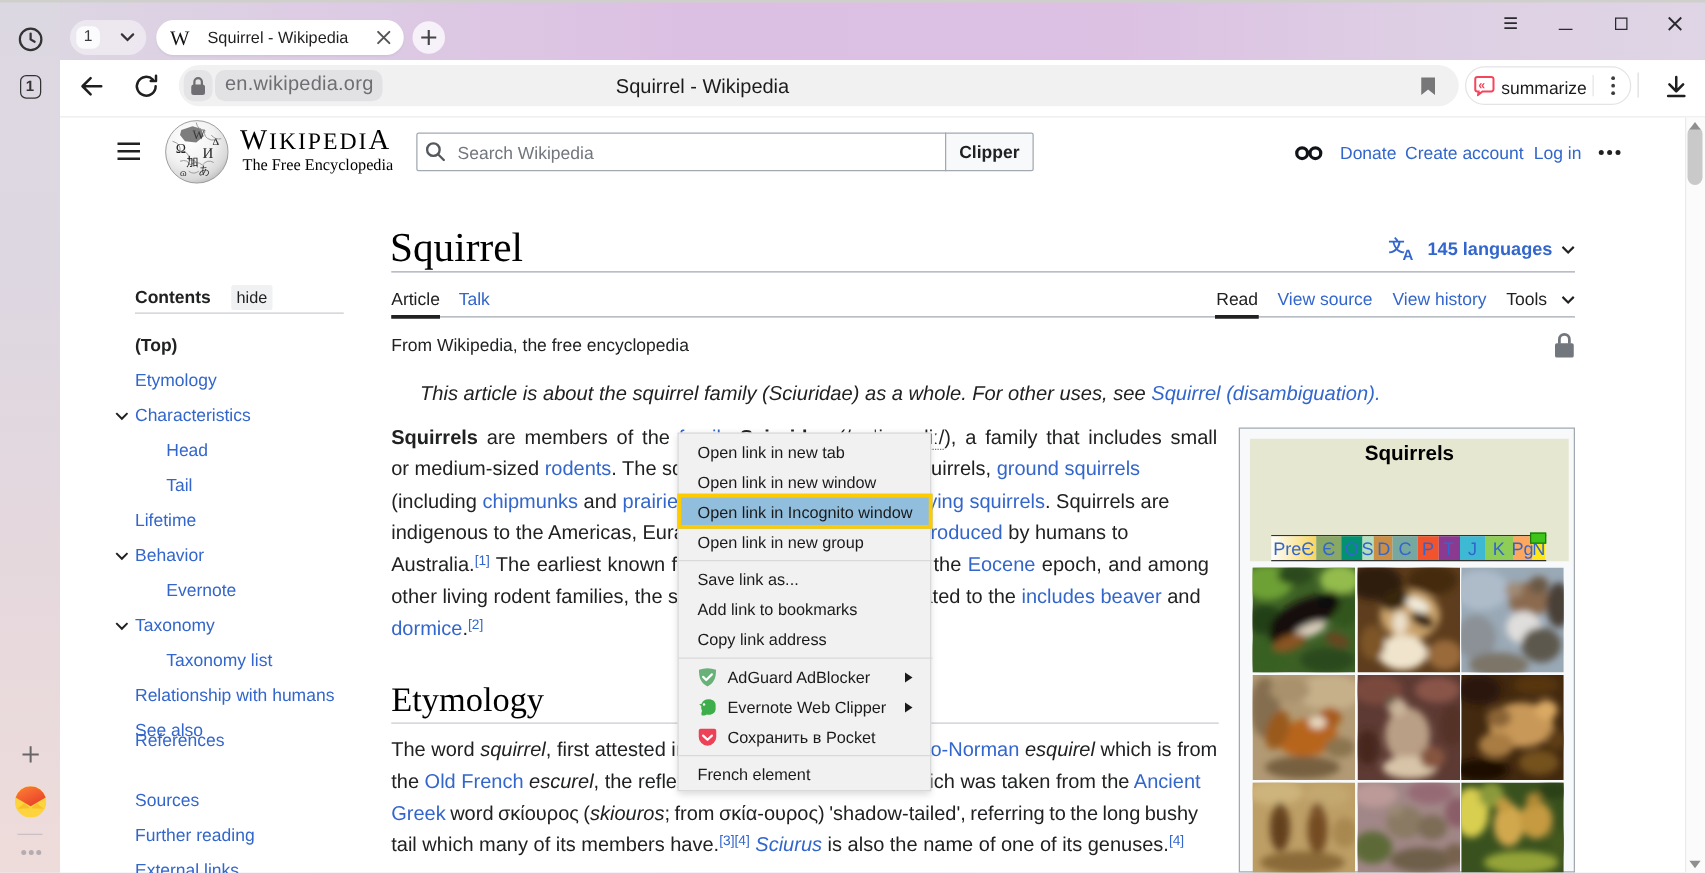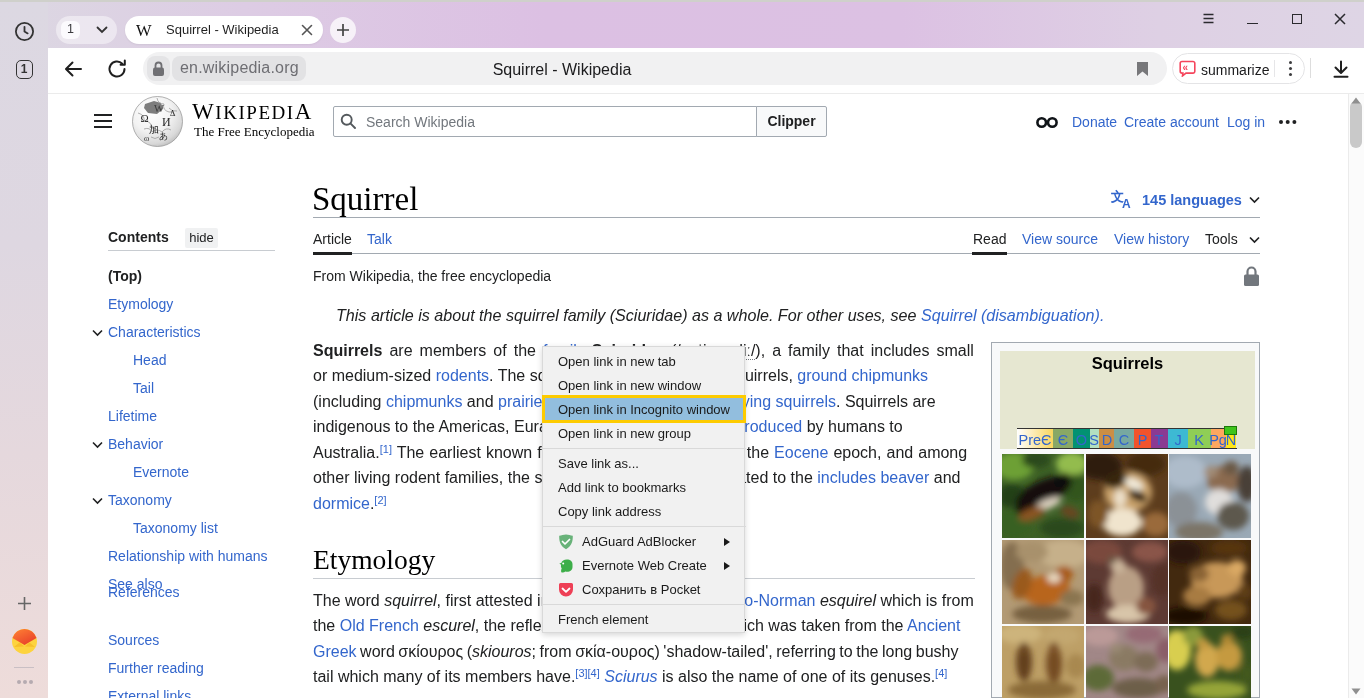--- a/index.html
+++ b/index.html
@@ -221,21 +221,21 @@
   <div class="abs" style="left:313px;top:252px;width:39px;height:3px;background:#202122"></div>
   <div class="abs" style="left:972px;top:252px;width:35px;height:3px;background:#202122"></div>
   <div id="subtitle">From Wikipedia, the free encyclopedia</div>
   <svg class="abs" style="left:1243px;top:266px" width="17" height="21" viewBox="0 0 17 21">
       <rect x="1" y="8.5" width="15" height="11.5" rx="1.5" fill="#72777d"></rect>
       <path d="M4.5 9 V5.5 a4 4 0 0 1 8 0 V9" fill="none" stroke="#72777d" stroke-width="2.2"></path>
     </svg>
   <div id="hatnote">This article is about the squirrel family (Sciuridae) as a whole. For other uses, see <span class="bluelink">Squirrel (disambiguation).</span></div>
 
   <div class="bodyline" style="top:341.5px;word-spacing:2.6px"><b>Squirrels</b> are members of the <span class="lk" style="text-decoration:underline">family</span> <b>Sciuridae</b> (<span style="border-bottom:1.5px dotted #72777d">/səˈjuːrədiː/</span>), a family that includes small</div>
-  <div class="bodyline" style="top:367px">or medium-sized <span class="lk">rodents</span>. The squirrel family includes tree squirrels, <span class="lk">ground chipmunks</span></div>
+  <div class="bodyline" style="top:367px">or medium-sized <span class="lk">rodents</span>. The squirrel family includes tree squirrels, <span class="lk">ground squirrels</span></div>
   <div class="bodyline" style="top:392.5px">(including <span class="lk">chipmunks</span> and <span class="lk">prairie dogs</span>, among others), and <span class="lk">flying squirrels</span>. Squirrels are</div>
   <div class="bodyline" style="top:418px">indigenous to the Americas, Eurasia, and Africa, and were <span class="lk">introduced</span> by humans to</div>
   <div class="bodyline" style="top:443.5px;word-spacing:0.6px">Australia.<sup>[1]</sup> The earliest known fossilized squirrels date from the <span class="lk">Eocene</span> epoch, and among</div>
   <div class="bodyline" style="top:469px">other living rodent families, the squirrels are most closely related to the <span class="lk">includes beaver</span> and</div>
   <div class="bodyline" style="top:494.5px"><span class="lk">dormice</span>.<sup>[2]</sup></div>
 
   <div id="h2ety">Etymology</div>
   <div class="rule" style="left:313px;top:578px;width:662px;background:#c8ccd1"></div>
 
   <div class="bodyline" style="top:591.5px">The word <i>squirrel</i>, first attested in 1327, comes from the <span class="lk">Anglo-Norman</span> <i>esquirel</i> which is from</div>
@@ -464,21 +464,21 @@
     <svg class="abs" style="left:15px;top:187px" width="16" height="16" viewBox="0 0 16 16">
         <path d="M8 0.5 C5.5 0.5 3.5 1.3 1.2 1.8 c0 4.5 0.3 10 6.8 13.4 c6.5 -3.4 6.8 -8.9 6.8 -13.4 C12.5 1.3 10.5 0.5 8 0.5 Z" fill="#68b279"></path>
         <path d="M4.5 7.5 L7 10 L11.5 5.5" fill="none" stroke="#fff" stroke-width="1.7" stroke-linecap="round" stroke-linejoin="round"></path>
       </svg>
     <div class="mi" style="left:39px;top:187px">AdGuard AdBlocker</div>
     <div class="marr" style="top:190.5px"></div>
     <svg class="abs" style="left:15px;top:211px" width="16" height="16" viewBox="0 0 16 16">
         <path d="M14.5 6 c0 -2.8 -2.2 -4.6 -5.6 -4.6 c-3 0 -5 1.4 -5.6 3.6 l-2 0.6 1.8 1.2 c-0.3 1.2 -0.2 2.6 0.6 3.8 c-0.5 1 -0.8 2.4 -0.4 3.6 c1.4 0.6 3 0.2 4 -0.6 c0.6 0.2 1.2 0.2 1.8 0.2 c3.2 0 5.4 -2 5.4 -4.8 Z" fill="#3dae49"></path>
         <circle cx="5.2" cy="5.6" r="1" fill="#fff"></circle>
       </svg>
-    <div class="mi" style="left:39px;top:211px">Evernote Web Create</div>
+    <div class="mi" style="left:39px;top:211px">Evernote Web Clipper</div>
     <div class="marr" style="top:214.5px"></div>
     <svg class="abs" style="left:15px;top:235px" width="16" height="16" viewBox="0 0 16 16">
         <path d="M1 2.5 a1.5 1.5 0 0 1 1.5 -1.5 h11 a1.5 1.5 0 0 1 1.5 1.5 v5 a7 7 0 0 1 -14 0 Z" fill="#ee4056"></path>
         <path d="M4.5 6.5 L8 9.8 L11.5 6.5" fill="none" stroke="#fff" stroke-width="1.8" stroke-linecap="round" stroke-linejoin="round"></path>
       </svg>
     <div class="mi" style="left:39px;top:235px">Сохранить в Pocket</div>
     <div class="msep" style="top:257px"></div>
     <div class="mi" style="top:265px">French element</div>
   </div>
 </div>

